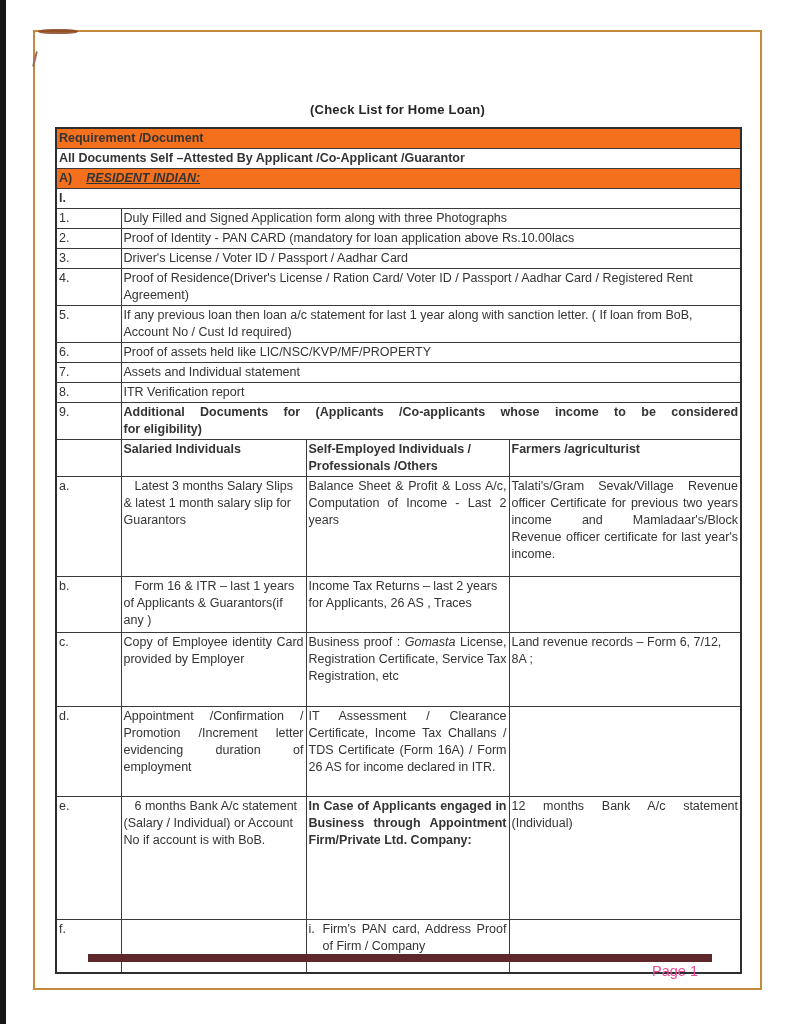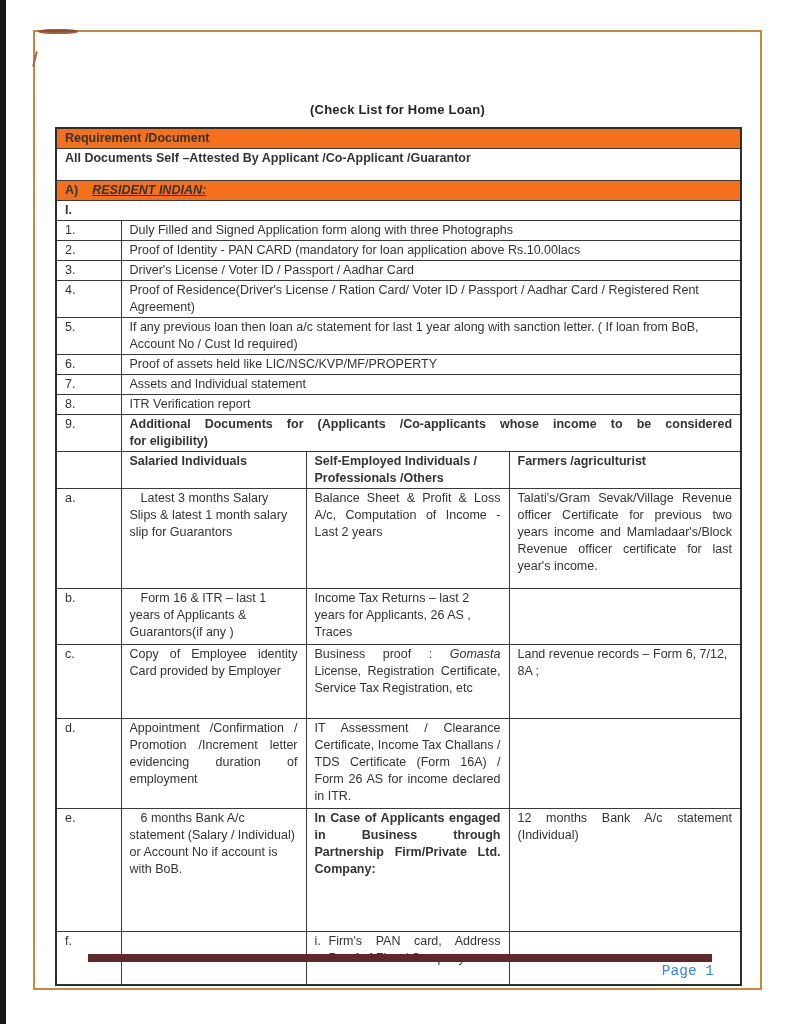--- a/index.html
+++ b/index.html
@@ -10,38 +10,38 @@
                 border:2px solid #C68A3F; }
   .corner-mark { position:absolute; left:38px; top:29px; width:40px; height:5px;
                  background:#8a4524; border-radius:40%/60%; opacity:.85; }
   .slash-mark { position:absolute; left:34px; top:51px; width:2px; height:16px;
                 background:#9a6a58; transform:rotate(14deg); border-radius:2px; }
   .doc-title { position:absolute; left:55px; top:102px; width:685px; text-align:center;
                font-size:13px; font-weight:bold; color:#262626; letter-spacing:.2px; }
   table.checklist { position:absolute; left:55px; top:127px; width:685px;
                     border-collapse:collapse; table-layout:fixed;
                     font-size:12.5px; color:#343434; }
-  .checklist td { border:1px solid #3a3a3a; padding:1px 8px; vertical-align:top;
+  .checklist td { border:1px solid #3a3a3a; padding:1px 2px; vertical-align:top;
                   line-height:17px; }
   .checklist { border:2px solid #2e2e2e; }
   .orange { background:#F4701D; }
   .bold { font-weight:bold; }
   .num { padding-left:7px; }
   .item-text { padding-left:20px; }
   .justify { text-align:justify; }
   .stretch { display:block; text-align:justify; text-align-last:justify; }
   .indent-first { text-indent:11px;margin-top:14px; }
   .section-title { text-decoration:underline; margin-left:14px;font-style:italic; }
   .hang { display:flex; }
   .hang .marker { flex:0 0 14px; }
   .hang .hang-text { flex:1 1 auto; text-align:justify; }
   .footer-bar { position:absolute; left:88px; top:954px; width:624px; height:8px;
                 background:#5E282A; }
-  .page-number { position:absolute; left:54px; top:963px; width:660px; text-align:right;
-                 font-family:Liberation Mono, monospace; font-size:14.5px; color:#3b82f6; }
+  .page-number { position:absolute; left:38px; top:963px; width:660px; text-align:right;
+                 font-family:Liberation Sans, sans-serif; font-size:14.5px; color:#ec4899; }
 </style>
 </head>
 <body>
 
 <div class="scan-strip"></div>
 <div class="page-frame"></div>
 <div class="corner-mark"></div>
 <div class="slash-mark"></div>
 
 <div class="doc-title">(Check List for Home Loan)</div>
@@ -51,21 +51,21 @@
     <col style="width:65px">
       <col style="width:185px">
       <col style="width:203px">
       <col style="width:232px">
   </colgroup>
 
   <tbody>
       <tr style="height:19px">
     <td colspan="4" class="orange bold">Requirement /Document</td>
   </tr>
-  <tr style="height:32px">
+  <tr style="height:20px">
     <td colspan="4" class="bold">All Documents Self –Attested By Applicant /Co-Applicant /Guarantor</td>
   </tr>
   <tr style="height:19px">
     <td colspan="4" class="orange bold">
       <span>A)</span><span class="section-title">RESIDENT INDIAN:</span>
     </td>
   </tr>
   <tr style="height:18px">
     <td colspan="4" class="bold">I.</td>
   </tr>
@@ -140,21 +140,21 @@
   </tr>
   <tr style="height:90px">
     <td class="num">d.</td>
     <td class="justify">Appointment /Confirmation / Promotion /Increment letter evidencing duration of employment</td>
     <td class="justify">IT Assessment / Clearance Certificate, Income Tax Challans / TDS Certificate (Form 16A) / Form 26 AS for income declared in ITR.</td>
     <td></td>
   </tr>
   <tr style="height:123px">
     <td class="num">e.</td>
     <td class="indent-first">6 months Bank A/c statement (Salary / Individual) or Account No if account is with BoB.</td>
-    <td class="bold justify">In Case of Applicants engaged in Business through Partnership Firm/Private Ltd. Company:</td>
+    <td class="bold justify">In Case of Applicants engaged in Business through Appointment Firm/Private Ltd. Company:</td>
     <td class="justify">12 months Bank A/c statement (Individual)</td>
   </tr>
   <tr style="height:53px">
     <td class="num">f.</td>
     <td></td>
     <td>
       <div class="hang">
         <span class="marker">i.</span>
         <span class="hang-text">Firm's PAN card, Address Proof of Firm / Company</span>
       </div>

